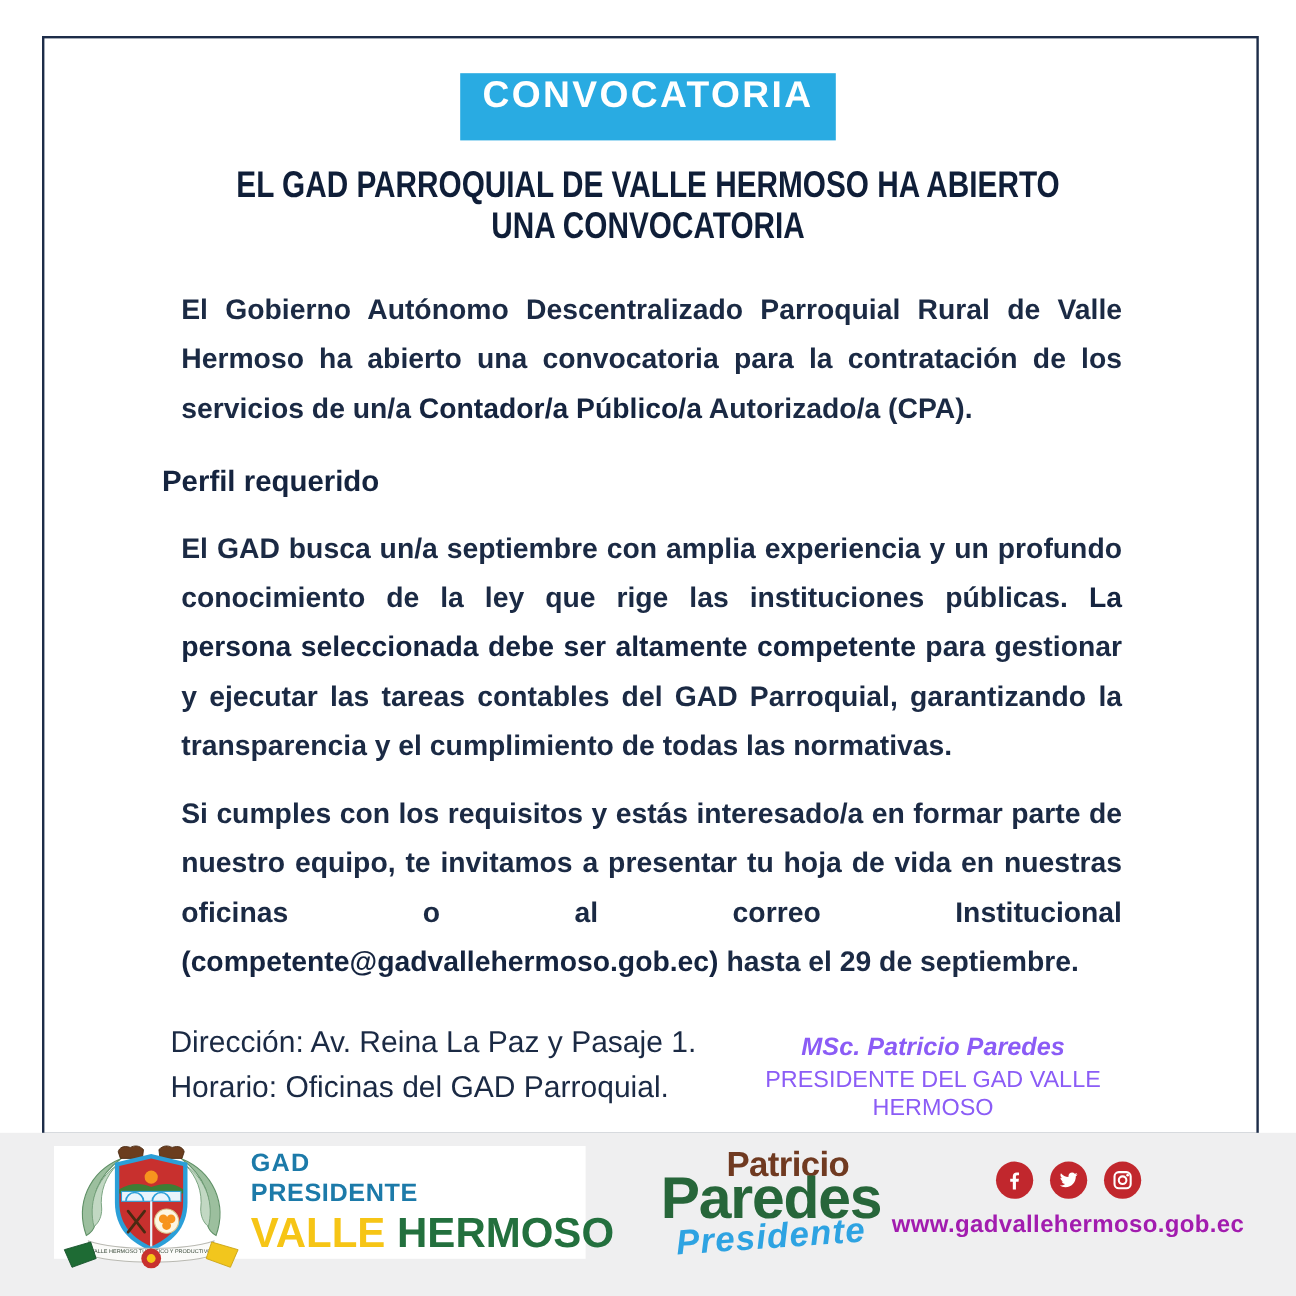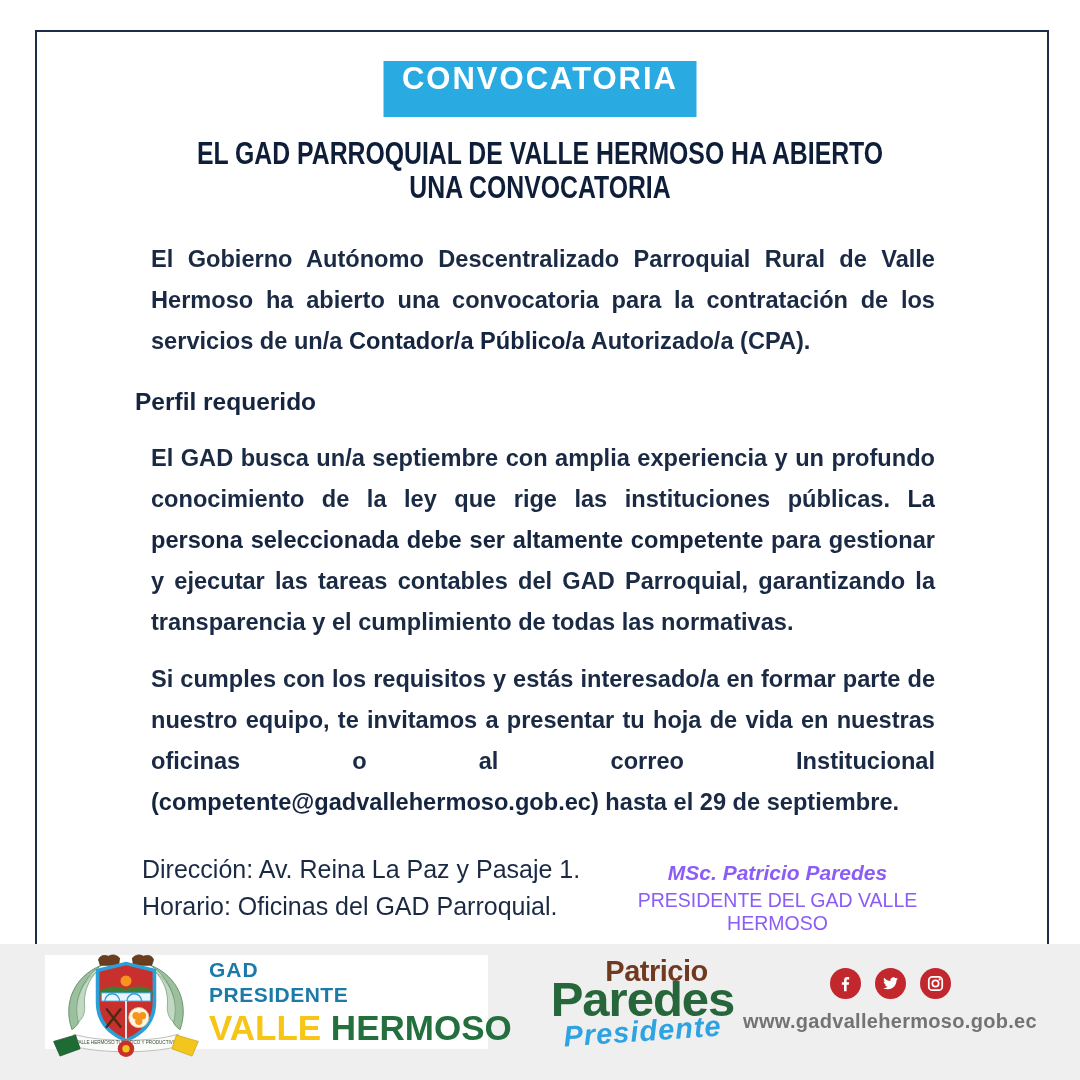--- a/index.html
+++ b/index.html
@@ -53,21 +53,21 @@
   .campaign { position:absolute; left:535px; top:13px; width:215px; text-align:center; line-height:1; }
   .c-first { color:#703a21; font-weight:bold; font-size:29px; letter-spacing:-0.5px; margin-left:28px; }
   .c-last  { color:#27663a; font-weight:bold; font-size:49px; letter-spacing:-1px; margin-top:-11px; }
   .c-role  { color:#2ea3e2; font-style:italic; font-weight:bold; font-size:29px; margin-top:-7px;
              transform:rotate(-4deg); letter-spacing:1px; }
   .socials { position:absolute; left:735px; top:24px; width:310px; text-align:center; }
   .icon-row { display:flex; justify-content:center; gap:14px; }
   .sicon { width:31px; height:31px; border-radius:50%; background:#c1272d;
            display:flex; align-items:center; justify-content:center; }
   .sicon svg { width:19px; height:19px; display:block; }
-  .url { margin-top:11px; color:#737373; font-size:20px; font-weight:bold; letter-spacing:0.3px; }
+  .url { margin-top:11px; color:#a21caf; font-size:20px; font-weight:bold; letter-spacing:0.3px; }
 </style>
 </head>
 <body>
 
 <div class="frame"></div>
 
 <div class="banner">
   <span class="banner-label">CONVOCATORIA</span>
 </div>
 

